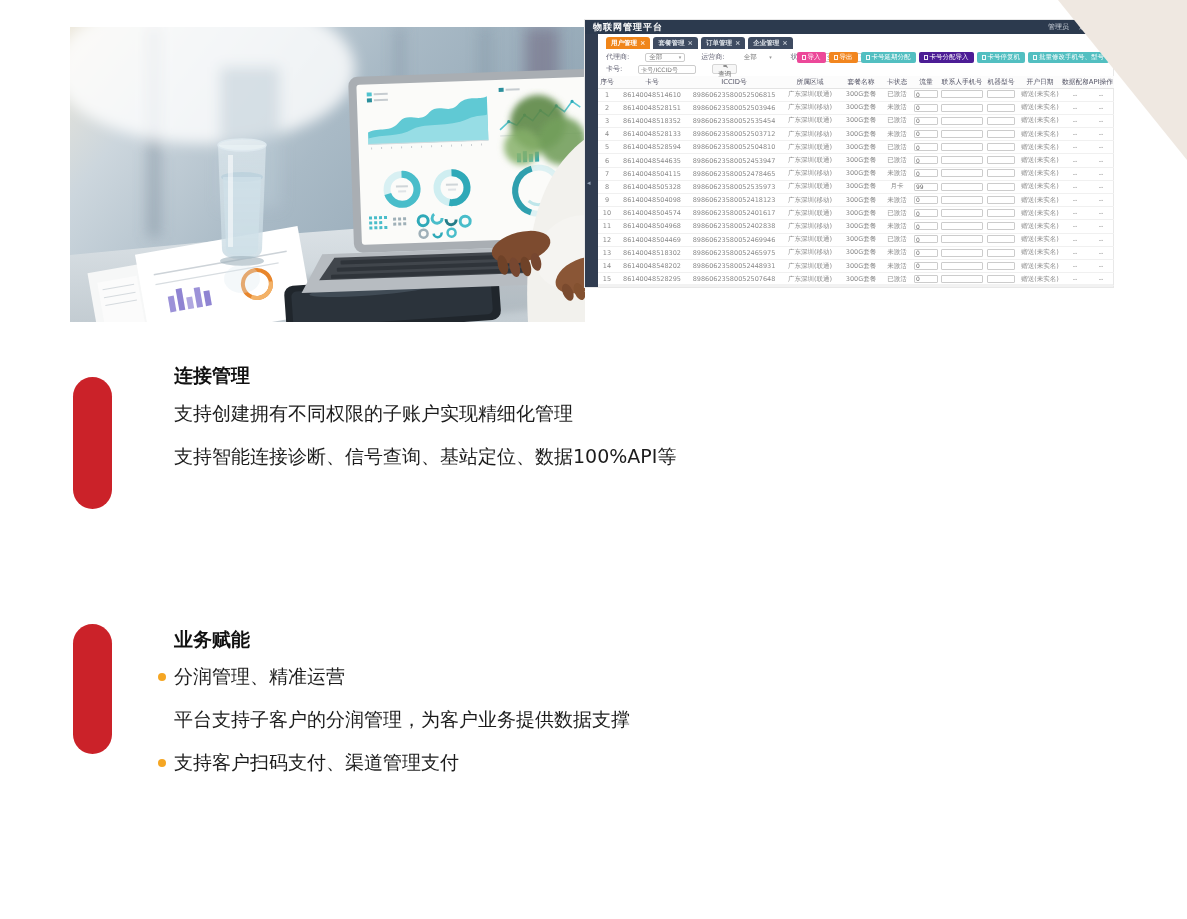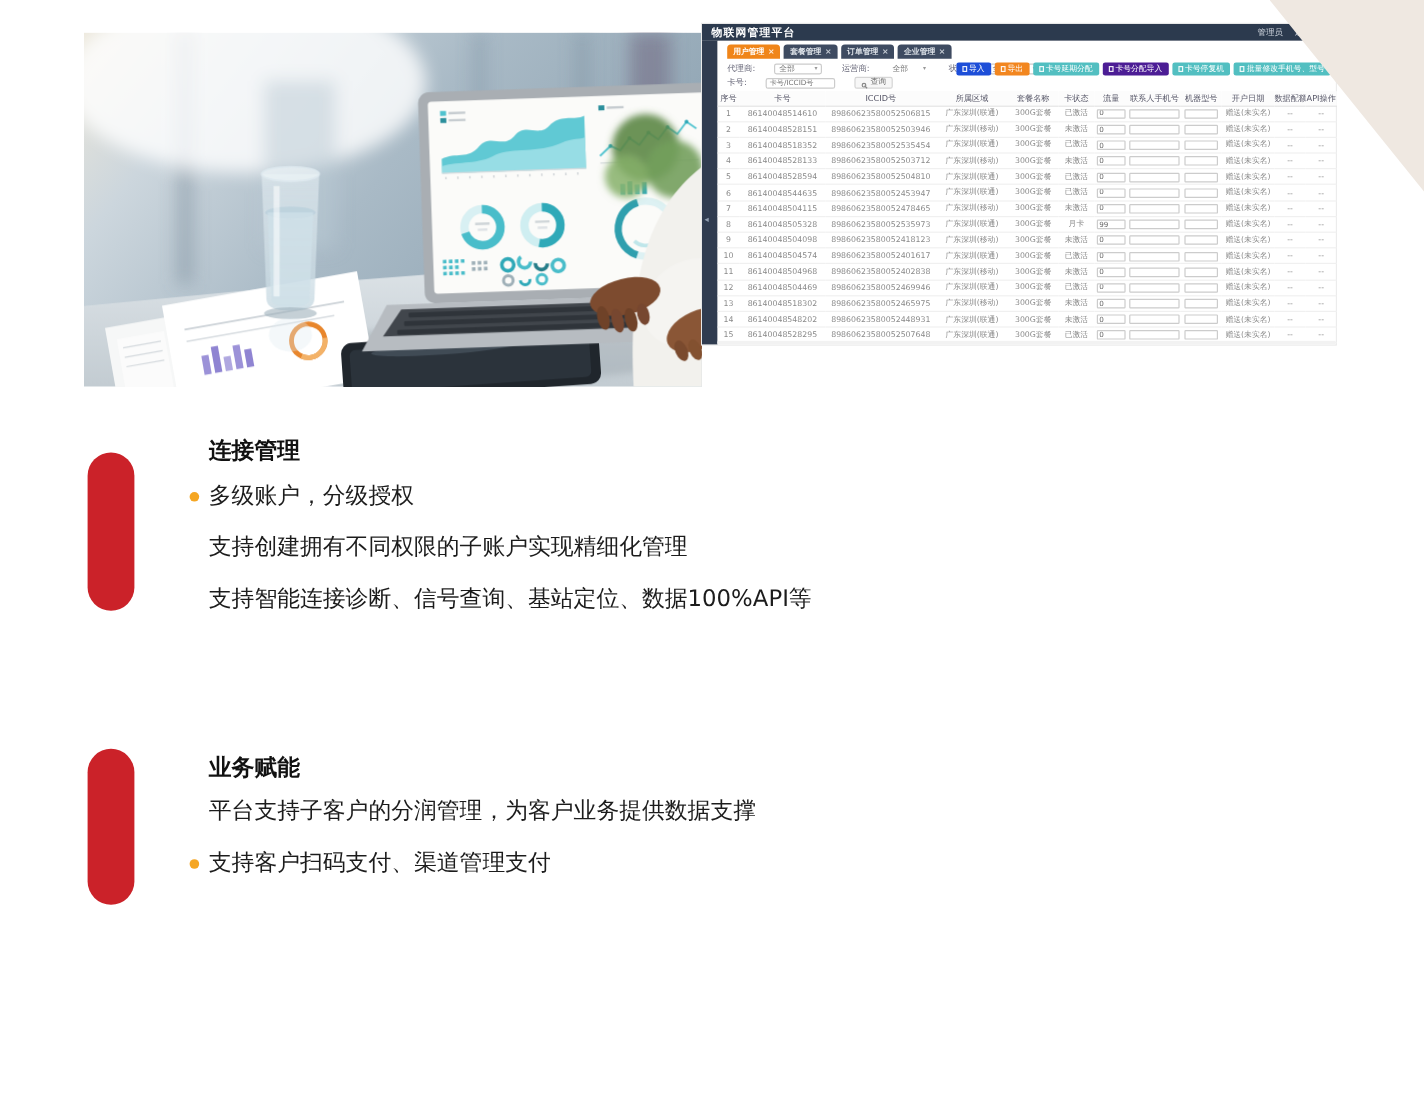--- a/index.html
+++ b/index.html
@@ -36,23 +36,23 @@
 
   .filter-zone { position:relative; padding:2px 0 0 8px; height:26px; }
   .frow { display:flex; align-items:center; gap:16px; height:12px; font-size:7px; color:#667; }
   .fbox { display:inline-flex; align-items:center; justify-content:space-between;
           border:1px solid #ccc; border-radius:2px; height:9px; font-size:6.5px;
           color:#777; padding:0 3px; background:#fff; }
   .caret { color:#999; font-size:5px; margin-left:3px; }
   .finput { border:1px solid #ccc; border-radius:2px; height:9px; font-size:6px;
             padding:0 2px; color:#555; width:44px; font-family:inherit; }
   .finput.card { width:58px; }
-  .search-btn { display:inline-flex; align-items:flex-end; gap:3px; border:1px solid #d5d5d5;
+  .search-btn { display:inline-flex; align-items:center; gap:3px; border:1px solid #d5d5d5;
                 background:#f7f7f7; border-radius:2px; height:10px; padding:0 5px;
-                font-size:6.5px; color:#666; cursor:pointer; }
+                font-size:6.5px; color:#666; cursor:pointer;flex-direction:column; }
   .mag { width:4px; height:4px; border:1px solid #888; border-radius:50%; position:relative; display:inline-block; }
   .mag::after { content:''; position:absolute; width:3px; height:1px; background:#888;
                 transform:rotate(45deg); right:-2px; bottom:-1px; }
 
   .action-buttons { position:absolute; right:4px; top:3px; display:flex; gap:3px; }
   .act-btn { display:inline-flex; align-items:center; gap:2px; color:#fff; font-size:6.5px;
              height:11px; padding:0 5px; border-radius:2px; cursor:pointer; white-space:nowrap; }
   .file-ic { width:4px; height:5px; border:1px solid rgba(255,255,255,.9); display:inline-block; }
 
   table.grid { border-collapse:collapse; table-layout:fixed; width:514px; margin-top:1px; }
@@ -346,21 +346,21 @@
         </div>
         <div class="frow">
           <span>卡号:</span>
           <input class="finput card" placeholder="卡号/ICCID号" style="">
           <span class="search-btn">
             <span class="mag"></span>
             <span>查询</span>
           </span>
         </div>
         <div class="action-buttons" id="action-buttons">
-            <span class="act-btn" style="background: #1d4ed8;">
+            <span class="act-btn" style="background: #ec4899;">
               <i class="file-ic"></i>
               <span>导入</span>
             </span>
             <span class="act-btn" style="background: rgb(242, 134, 31);">
               <i class="file-ic"></i>
               <span>导出</span>
             </span>
             <span class="act-btn" style="background: rgb(82, 191, 193);">
               <i class="file-ic"></i>
               <span>卡号延期分配</span>
@@ -626,28 +626,28 @@
     </div>
     <div class="admin-footer"></div>
   </div>
 
   <div class="corner"></div>
 
   <div class="section">
     <div class="marker" style="top:377px;height:132px"></div>
     <div class="sec-title" style="top:363px">连接管理</div>
     <ul class="sec-list" style="top:392px" id="sec-list-0">
-        <li><span class="dot"></span><span>多级账户，分级授权</span></li>
         <li><span>支持创建拥有不同权限的子账户实现精细化管理</span></li>
         <li><span>支持智能连接诊断、信号查询、基站定位、数据100%API等</span></li>
       </ul>
   </div>
 
   <div class="section">
     <div class="marker" style="top:624px;height:130px"></div>
     <div class="sec-title" style="top:627px">业务赋能</div>
     <ul class="sec-list" style="top:655px" id="sec-list-1">
+        <li><span class="dot"></span><span>分润管理、精准运营</span></li>
         <li><span>平台支持子客户的分润管理，为客户业务提供数据支撑</span></li>
         <li><span class="dot"></span><span>支持客户扫码支付、渠道管理支付</span></li>
       </ul>
   </div>
 
 </div>
 
 </body></html>

